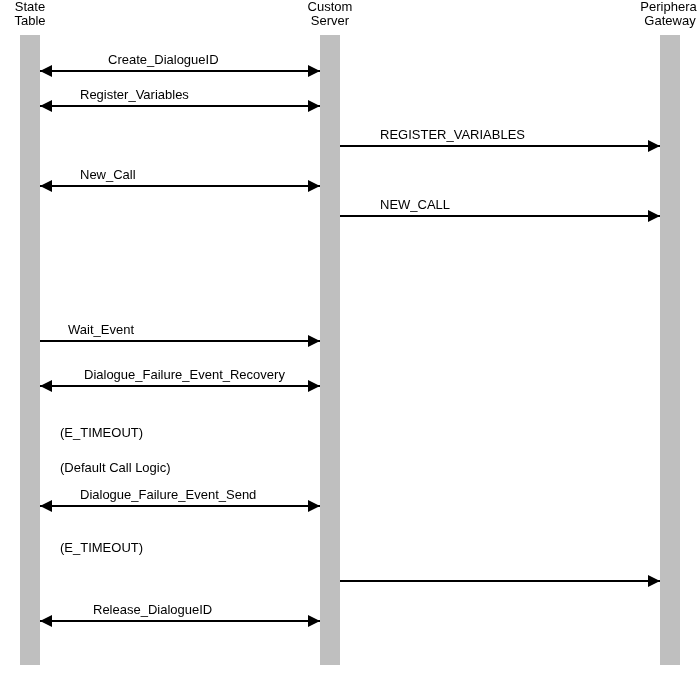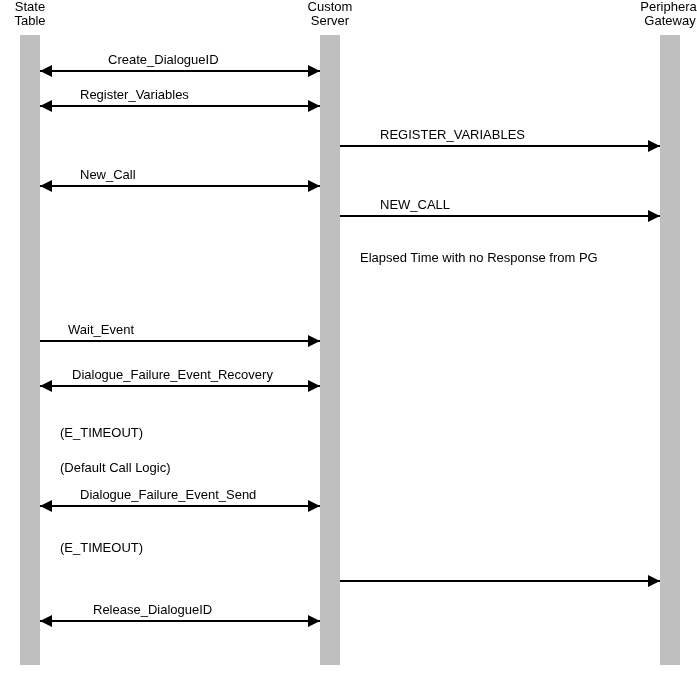--- a/index.html
+++ b/index.html
@@ -48,28 +48,27 @@
     <div class="lbl" style="left: 80px; top: 167px;">New_Call</div>
     <div class="msg" style="left: 340px; top: 215px; width: 320px;"></div>
     <div class="ah right" style="left: 648px; top: 210px;"></div>
     <div class="lbl" style="left: 380px; top: 197px;">NEW_CALL</div>
     <div class="msg" style="left: 40px; top: 340px; width: 280px;"></div>
     <div class="ah right" style="left: 308px; top: 335px;"></div>
     <div class="lbl" style="left: 68px; top: 322px;">Wait_Event</div>
     <div class="msg" style="left: 40px; top: 385px; width: 280px;"></div>
     <div class="ah right" style="left: 308px; top: 380px;"></div>
     <div class="ah left" style="left: 40px; top: 380px;"></div>
-    <div class="lbl" style="left: 72px; top: 367px;">Dialogue_Failure_Event_Recovery</div>
+    <div class="lbl" style="left: 84px; top: 367px;">Dialogue_Failure_Event_Recovery</div>
     <div class="msg" style="left: 40px; top: 505px; width: 280px;"></div>
     <div class="ah right" style="left: 308px; top: 500px;"></div>
     <div class="ah left" style="left: 40px; top: 500px;"></div>
     <div class="lbl" style="left: 80px; top: 487px;">Dialogue_Failure_Event_Send</div>
     <div class="msg" style="left: 340px; top: 580px; width: 320px;"></div>
     <div class="ah right" style="left: 648px; top: 575px;"></div>
     <div class="msg" style="left: 40px; top: 620px; width: 280px;"></div>
     <div class="ah right" style="left: 308px; top: 615px;"></div>
     <div class="ah left" style="left: 40px; top: 615px;"></div>
     <div class="lbl" style="left: 93px; top: 602px;">Release_DialogueID</div>
-    <div class="lbl" style="left: 360px; top: 250px;">Elapsed Time with no Response from PG</div>
     <div class="lbl" style="left: 60px; top: 425px;">(E_TIMEOUT)</div>
     <div class="lbl" style="left: 60px; top: 460px;">(Default Call Logic)</div>
     <div class="lbl" style="left: 60px; top: 540px;">(E_TIMEOUT)</div>
   </div>
 
 </body></html>

